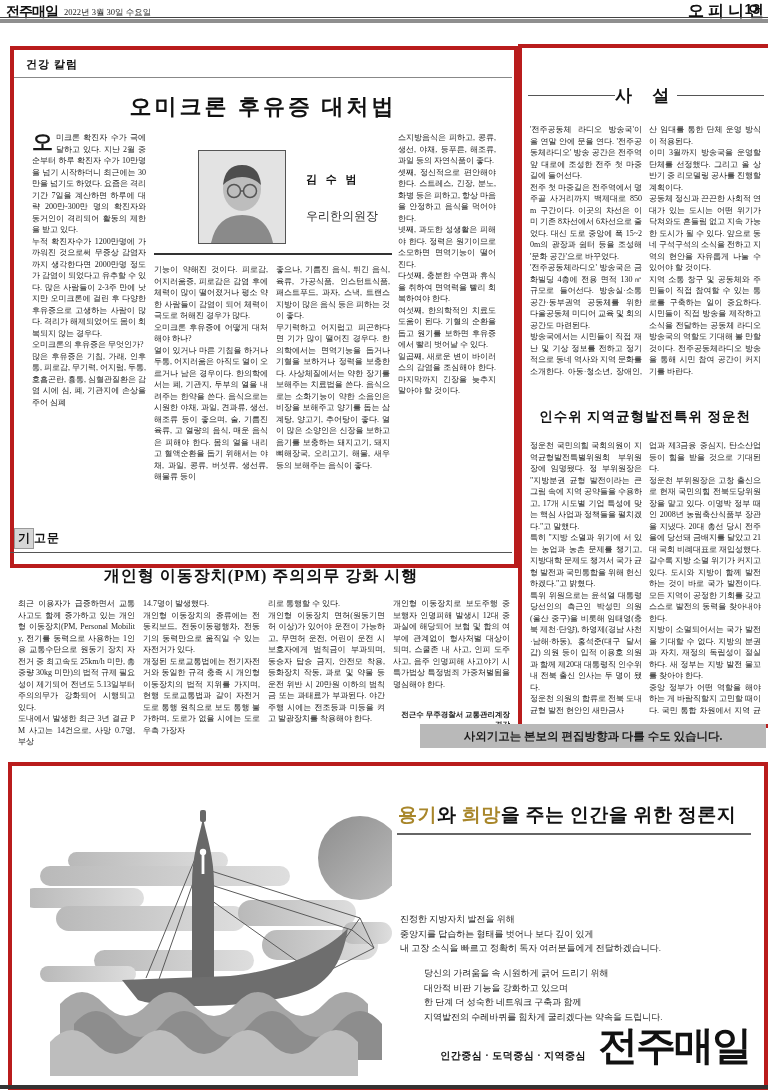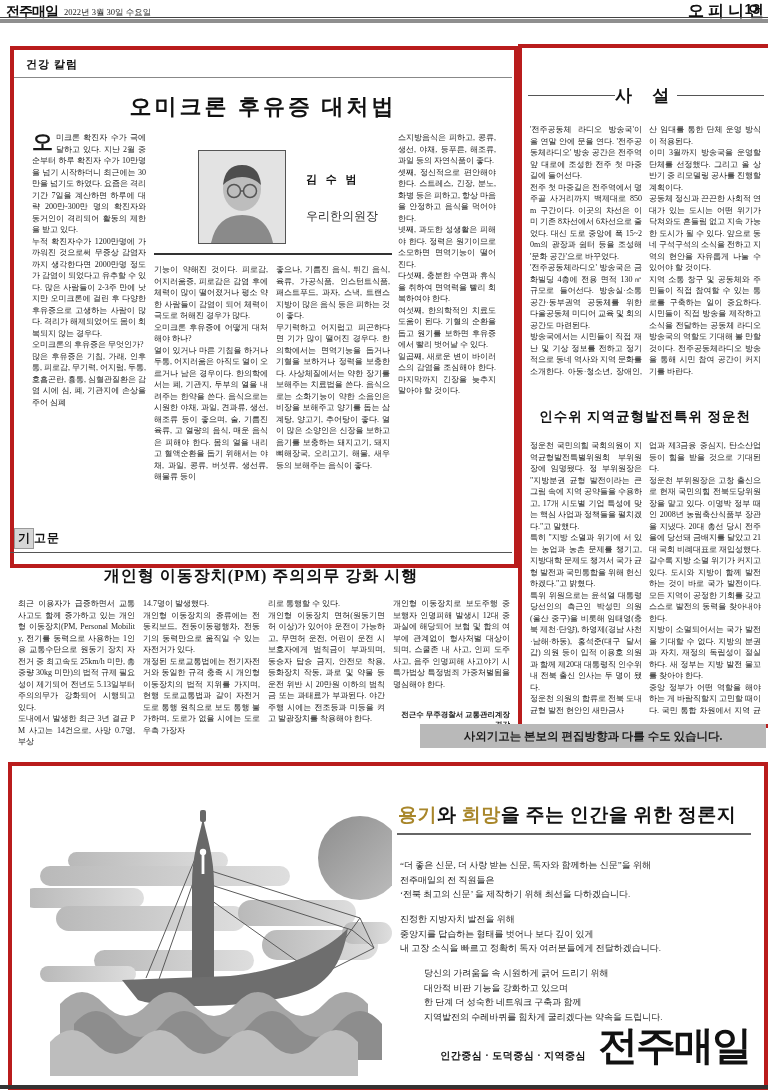--- a/index.html
+++ b/index.html
@@ -199,23 +199,20 @@
           <path d="M20 262 Q42 238 64 262 T108 262 T152 262 T196 262 T240 262 T284 262 T328 262 L328 296 L20 296 Z" fill="#bdbdbd"></path>
         </g>
       </svg>
     </div>
 
     <div class="abs p-title" style="left:386px;top:36px;width:356px;">
       <span style="color:#a8862a">용기</span><span>와 </span><span style="color:#a8862a">희망</span><span>을 주는 인간을 위한 정론지</span>
     </div>
     <div class="abs" style="left:385px;top:67px;width:354px;height:2px;background:#666;"></div>
 
-    <div class="abs p-par" style="left:388px;top:92px;">“더 좋은 신문, 더 사랑 받는 신문, 독자와 함께하는 신문”을 위해
-전주매일의 전 직원들은
-‘전북 최고의 신문’ 을 제작하기 위해 최선을 다하겠습니다.</div>
     <div class="abs p-par" style="left:388px;top:146px;">진정한 지방자치 발전을 위해
 중앙지를 답습하는 형태를 벗어나 보다 깊이 있게
 내 고장 소식을 빠르고 정확히 독자 여러분들에게 전달하겠습니다.</div>
     <div class="abs p-par" style="left:388px;top:200px;margin-left:24px;">당신의 가려움을 속 시원하게 긁어 드리기 위해
 대안적 비판 기능을 강화하고 있으며
 한 단계 더 성숙한 네트워크 구축과 함께
 지역발전의 수레바퀴를 힘차게 굴리겠다는 약속을 드립니다.</div>
 
     <div class="abs p-sign" style="left:372px;top:252px;width:366px;">
       <span class="p-slogan">인간중심 · 도덕중심 · 지역중심</span>

